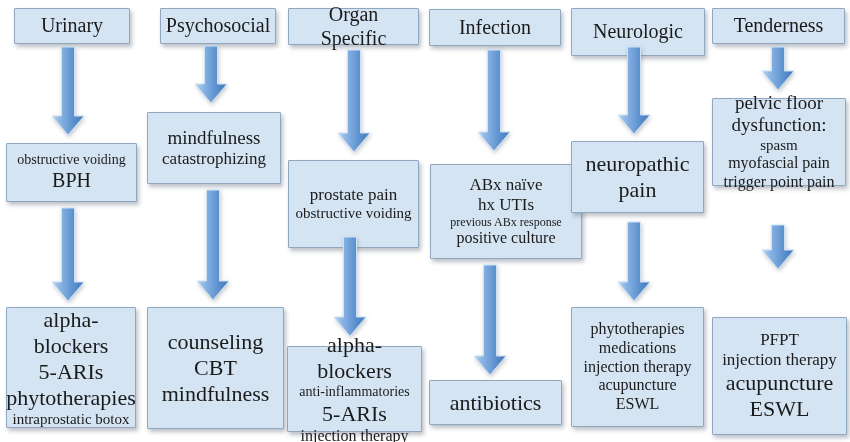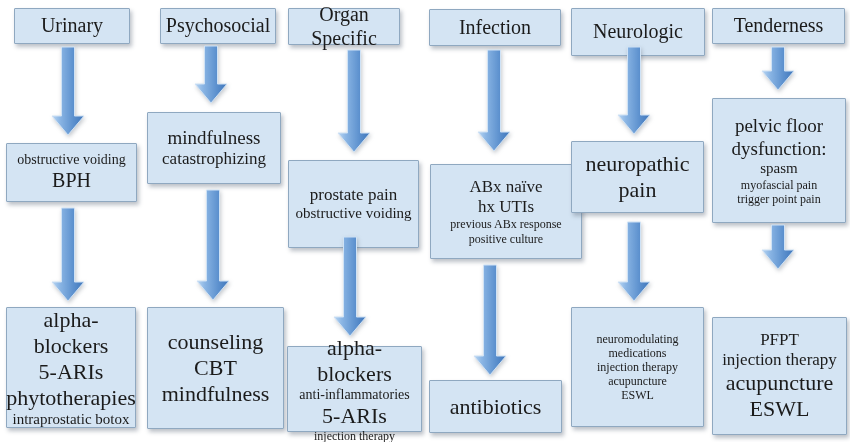--- a/index.html
+++ b/index.html
@@ -17,21 +17,21 @@
   .box{
     position:absolute;box-sizing:border-box;
     background:var(--box-fill);
     border:1px solid var(--box-border);
     border-radius:1px;
     box-shadow:2px 3px 4px rgba(105,115,130,.45);
     display:flex;flex-direction:column;align-items:center;justify-content:center;
     text-align:center;padding:3px 5px;line-height:1.18;
   }
   .line{display:block;}
-  .fs12{font-size:12px}.fs14{font-size:14px}.fs15{font-size:15px}.fs16{font-size:12px}
+  .fs12{font-size:12px}.fs14{font-size:14px}.fs15{font-size:15px}.fs16{font-size:16px}
   .fs17{font-size:17px}.fs18{font-size:22px}.fs19{font-size:19px}.fs20{font-size:20px}
   svg.arrow{position:absolute;overflow:visible;filter:drop-shadow(1px 2px 2px rgba(90,100,115,.35));}
 </style>
 </head>
 <body>
 
 <svg width="0" height="0" style="position:absolute" aria-hidden="true">
   <defs>
     <linearGradient id="agrad" x1="0" y1="0" x2="1" y2="0">
       <stop offset="0" stop-color="#b9d6f2"></stop>
@@ -76,21 +76,21 @@
   </div>
   <svg class="arrow" style="left:196px;top:190px" width="34" height="111">
       <polygon points="10.5,0 23.5,0 23.5,91 33,91 17,110 1,91 10.5,91" fill="url(#agrad)" stroke="#cfe2f5" stroke-width="1"></polygon>
     </svg>
   <div class="box" style="left:147px;top:307px;width:137px;height:122px">
     <span class="line fs18">counseling</span>
     <span class="line fs18">CBT</span>
     <span class="line fs18">mindfulness</span>
   </div>
 
-  <div class="box" style="left:288px;top:8px;width:112px;height:37px">
+  <div class="box" style="left:288px;top:8px;width:131px;height:37px">
     <span class="line fs20">Organ Specific</span>
   </div>
   <svg class="arrow" style="left:337px;top:50px" width="34" height="103">
       <polygon points="10.5,0 23.5,0 23.5,83 33,83 17,102 1,83 10.5,83" fill="url(#agrad)" stroke="#cfe2f5" stroke-width="1"></polygon>
     </svg>
   <div class="box" style="left:288px;top:160px;width:131px;height:88px">
     <span class="line fs17">prostate pain</span>
     <span class="line fs15">obstructive voiding</span>
   </div>
   <svg class="arrow" style="left:333px;top:237px" width="34" height="100">
@@ -111,50 +111,50 @@
     </svg>
   <div class="box" style="left:430px;top:164px;width:152px;height:95px">
     <span class="line fs17">ABx naïve</span>
     <span class="line fs17">hx UTIs</span>
     <span class="line fs12">previous ABx response</span>
     <span class="line fs16">positive culture</span>
   </div>
   <svg class="arrow" style="left:473px;top:265px" width="34" height="111">
       <polygon points="10.5,0 23.5,0 23.5,91 33,91 17,110 1,91 10.5,91" fill="url(#agrad)" stroke="#cfe2f5" stroke-width="1"></polygon>
     </svg>
-  <div class="box" style="left:429px;top:380px;width:133px;height:53px">
+  <div class="box" style="left:429px;top:380px;width:133px;height:45px">
     <span class="line fs18">antibiotics</span>
   </div>
 
   <div class="box" style="left:571px;top:8px;width:134px;height:48px">
     <span class="line fs20">Neurologic</span>
   </div>
   <svg class="arrow" style="left:617px;top:47px" width="34" height="88">
       <polygon points="10.5,0 23.5,0 23.5,68 33,68 17,87 1,68 10.5,68" fill="url(#agrad)" stroke="#cfe2f5" stroke-width="1"></polygon>
     </svg>
   <div class="box" style="left:571px;top:141px;width:133px;height:72px">
     <span class="line fs18">neuropathic pain</span>
   </div>
   <svg class="arrow" style="left:617px;top:222px" width="34" height="80">
       <polygon points="10.5,0 23.5,0 23.5,60 33,60 17,79 1,60 10.5,60" fill="url(#agrad)" stroke="#cfe2f5" stroke-width="1"></polygon>
     </svg>
   <div class="box" style="left:571px;top:307px;width:133px;height:120px">
-    <span class="line fs16">neuromodulating medications</span>
+    <span class="line fs16">phytotherapies medications</span>
     <span class="line fs16">injection therapy</span>
     <span class="line fs16">acupuncture</span>
     <span class="line fs16">ESWL</span>
   </div>
 
   <div class="box" style="left:712px;top:8px;width:133px;height:36px">
     <span class="line fs20">Tenderness</span>
   </div>
   <svg class="arrow" style="left:761px;top:47px" width="34" height="44">
       <polygon points="10.5,0 23.5,0 23.5,24 33,24 17,43 1,24 10.5,24" fill="url(#agrad)" stroke="#cfe2f5" stroke-width="1"></polygon>
     </svg>
-  <div class="box" style="left:712px;top:98px;width:134px;height:125px">
+  <div class="box" style="left:712px;top:98px;width:134px;height:88px">
     <span class="line fs19">pelvic floor dysfunction:</span>
     <span class="line fs15">spasm</span>
     <span class="line fs16">myofascial pain</span>
     <span class="line fs16">trigger point pain</span>
   </div>
   <svg class="arrow" style="left:761px;top:225px" width="34" height="45">
       <polygon points="10.5,0 23.5,0 23.5,25 33,25 17,44 1,25 10.5,25" fill="url(#agrad)" stroke="#cfe2f5" stroke-width="1"></polygon>
     </svg>
   <div class="box" style="left:712px;top:317px;width:135px;height:118px">
     <span class="line fs17">PFPT</span>

